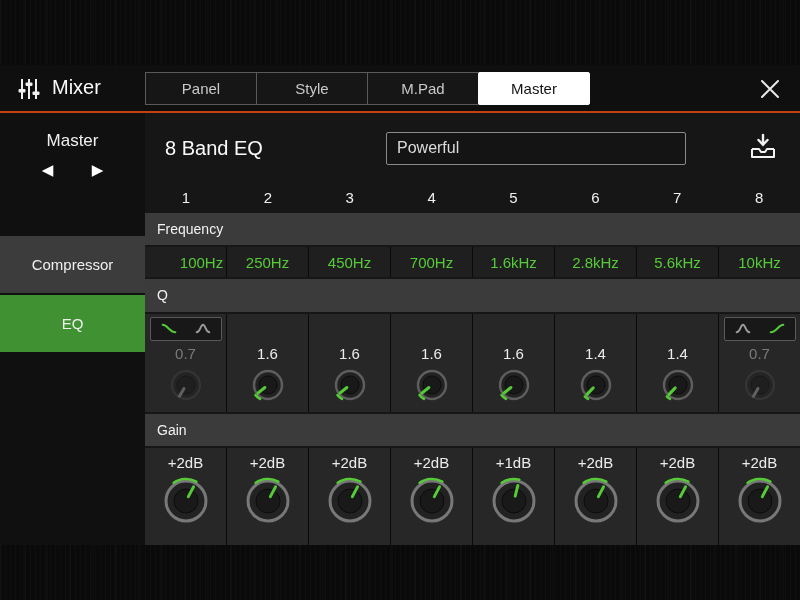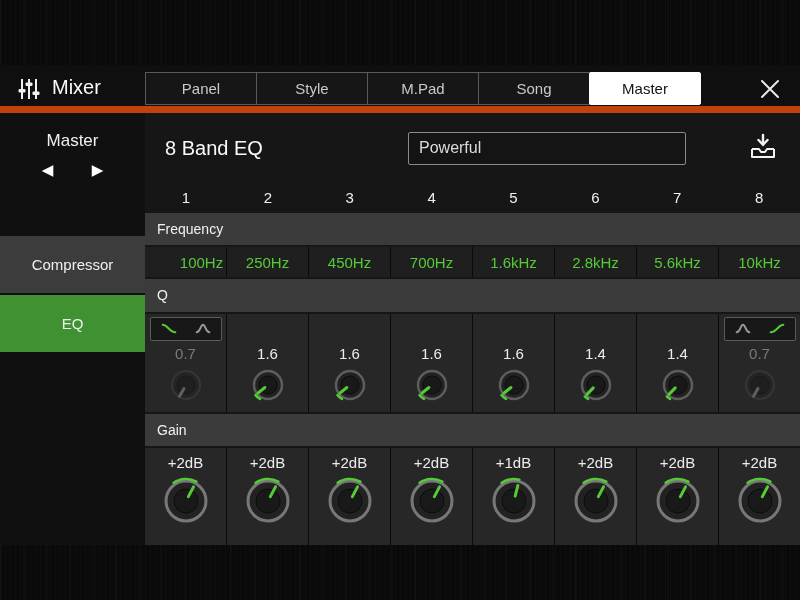--- a/index.html
+++ b/index.html
@@ -15,21 +15,21 @@
   .texture {
     position:absolute; inset:0;
     background:
       repeating-linear-gradient(90deg, rgba(255,255,255,.018) 0 1px, transparent 1px 5px),
       repeating-linear-gradient(90deg, rgba(255,255,255,.014) 0 2px, transparent 2px 23px);
   }
 
   
   .header {
     position:absolute; left:0; top:65px; width:800px; height:48px;
-    background:#0f0f0f; border-bottom:7px solid #c2410c;
+    background:#0f0f0f; border-bottom:2px solid #c2410c;
   }
   .app-icon { position:absolute; left:16px; top:11px; width:26px; height:26px; }
   .app-title { position:absolute; left:52px; top:11px; font-size:20px; color:#fafafa; }
   .tab-bar { position:absolute; left:145px; top:7px; display:flex;justify-content:space-between; }
   .tab {
     width:112px; height:33px; margin-left:-1px;
     border:1px solid #5a5a5a; background:#161616; color:#c9c9c9;
     display:flex; align-items:center; justify-content:center;
     font-size:15px;
   }
@@ -46,21 +46,21 @@
   .arrow-btn { font-size:15px; color:#ffffff; width:22px; text-align:center; line-height:20px; }
   .side-items { position:absolute; top:115px; left:0; width:145px; display:flex; flex-direction:column; gap:2px;margin-top:8px; }
   .side-item { height:57px; display:flex; align-items:center; justify-content:center; font-size:15px; color:#f0f0f0; background:#3c3c3c; }
   .side-item.selected { background:#3f9132; }
 
   .main { width:655px; height:100%; background:#161616; display:flex; flex-direction:column; }
 
   .eq-header { height:79px; display:flex; align-items:center;gap:44px; }
   .eq-title { margin-left:20px; font-size:20px; color:#fafafa; }
   .preset-input {
-    margin-left:auto; width:278px; height:33px;
+    margin-left:auto; width:300px; height:33px;
     background:#141414; border:1px solid #8a8a8a; border-radius:2px;
     color:#dcdcdc; font-size:16px; padding:0 10px; font-family:inherit; outline:none;
   }
   .save-btn { width:34px; height:34px; margin:0 20px 0 16px; display:flex; align-items:center; justify-content:center; background:transparent; border:none; }
 
   .band-row { height:30px; display:grid; grid-template-columns:repeat(8,1fr); }
   .band-num { display:flex; align-items:center; justify-content:center; font-size:15px; color:#f0f0f0; }
 
   .section-bar { height:36px; background:#3b3b3b; display:flex; align-items:center; padding-left:12px; font-size:14px; color:#f2f2f2; margin-top:2px; }
 
@@ -108,23 +108,20 @@
     <div class="tab-bar">
         <div class="tab">
           <span>Panel</span>
         </div>
         <div class="tab">
           <span>Style</span>
         </div>
         <div class="tab">
           <span>M.Pad</span>
         </div>
-        <div class="tab">
-          <span>Song</span>
-        </div>
         <div class="tab selected">
           <span>Master</span>
         </div>
       </div>
     <span class="close-btn">
       <svg width="24" height="24" viewBox="0 0 24 24">
         <path d="M4 4 L20 20 M20 4 L4 20" stroke="#e8e8e8" stroke-width="2" stroke-linecap="round" fill="none"></path>
       </svg>
     </span>
   </div>

